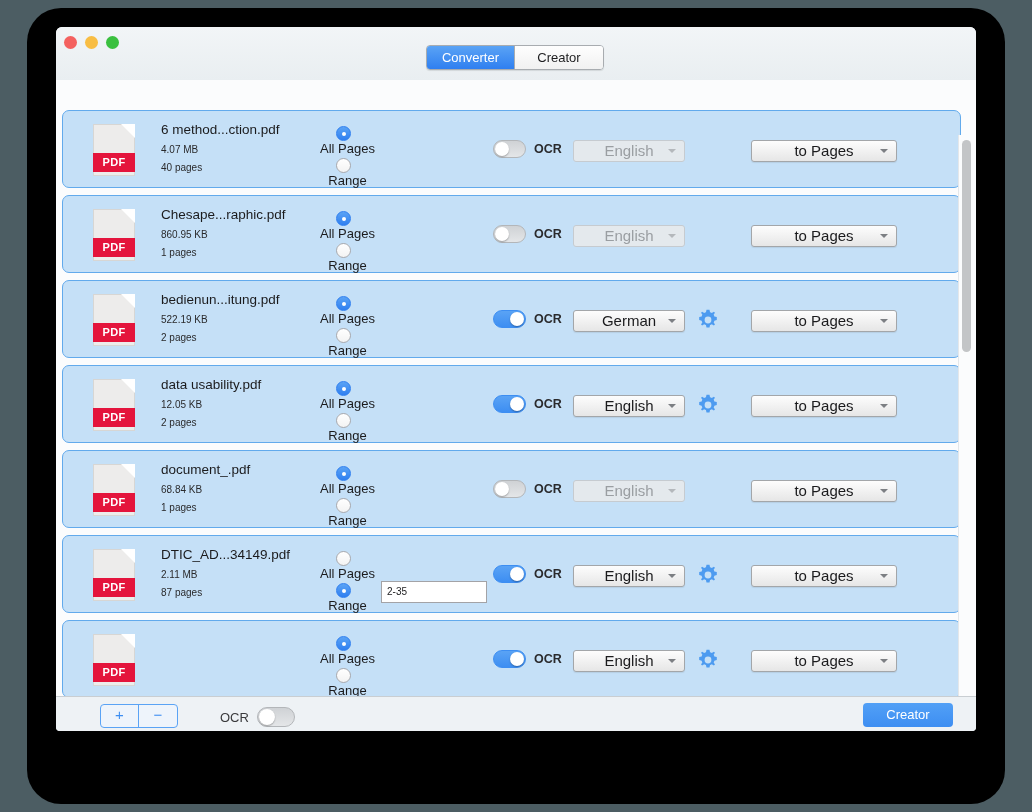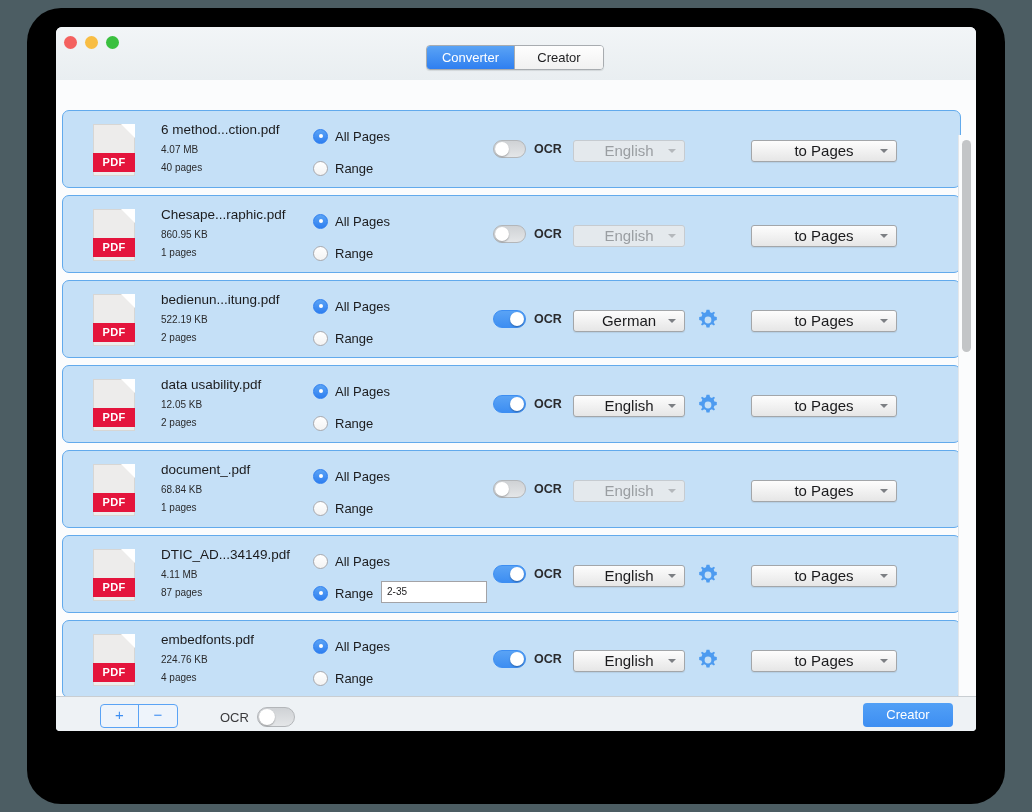--- a/index.html
+++ b/index.html
@@ -181,20 +181,21 @@
   .radios {
     position: absolute;
     left: 250px;
     top: 15px;
   }
   .radiorow {
     display: flex;
     align-items: center;
     height: 20px;
     margin-bottom: 12px;
+    flex-direction: column;
   }
   .radio {
     width: 15px; height: 15px;
     border-radius: 50%;
     background: linear-gradient(to bottom,#ffffff,#f3f3f3);
     border: 1px solid #a9a9ad;
     box-sizing: border-box;
     position: relative;
     flex: none;
   }
@@ -595,21 +596,21 @@
           <div class="popup topages">to Pages<div class="chev"></div></div>
         </div>
         <div class="row">
           <div class="pdficon">
             <div class="page"></div>
             <div class="fold"></div>
             <div class="badge">PDF</div>
           </div>
           <div class="finfo">
             <div class="fname">DTIC_AD...34149.pdf</div>
-            <div class="fmeta">4.11 MB</div>
+            <div class="fmeta">2.11 MB</div>
             <div class="fmeta">87 pages</div>
           </div>
           <div class="radios">
             <div class="radiorow">
               <div class="radio"></div>
               <span class="radiolabel">All Pages</span>
             </div>
             <div class="radiorow">
               <div class="radio on"></div>
               <span class="radiolabel">Range</span>
@@ -627,25 +628,20 @@
               <path fill="#4d9bf0" d="M11 0.8l1.5 0 0.55 2.45a8 8 0 0 1 1.72 0.72l2.12-1.33 1.06 1.06-1.33 2.12a8 8 0 0 1 0.72 1.72l2.45 0.55 0 1.5 0 1.5-2.45 0.55a8 8 0 0 1-0.72 1.72l1.33 2.12-1.06 1.06-2.12-1.33a8 8 0 0 1-1.72 0.72l-0.55 2.45-1.5 0-1.5 0-0.55-2.45a8 8 0 0 1-1.72-0.72l-2.12 1.33-1.06-1.06 1.33-2.12a8 8 0 0 1-0.72-1.72l-2.45-0.55 0-1.5 0-1.5 2.45-0.55a8 8 0 0 1 0.72-1.72l-1.33-2.12 1.06-1.06 2.12 1.33a8 8 0 0 1 1.72-0.72l0.55-2.45z"></path>
               <circle cx="11" cy="11" r="3.4" fill="#c5e0f7"></circle>
             </svg></div>
           <div class="popup topages">to Pages<div class="chev"></div></div>
         </div>
         <div class="row">
           <div class="pdficon">
             <div class="page"></div>
             <div class="fold"></div>
             <div class="badge">PDF</div>
-          </div>
-          <div class="finfo">
-            <div class="fname">embedfonts.pdf</div>
-            <div class="fmeta">224.76 KB</div>
-            <div class="fmeta">4 pages</div>
           </div>
           <div class="radios">
             <div class="radiorow">
               <div class="radio on"></div>
               <span class="radiolabel">All Pages</span>
             </div>
             <div class="radiorow">
               <div class="radio"></div>
               <span class="radiolabel">Range</span>
             </div>

